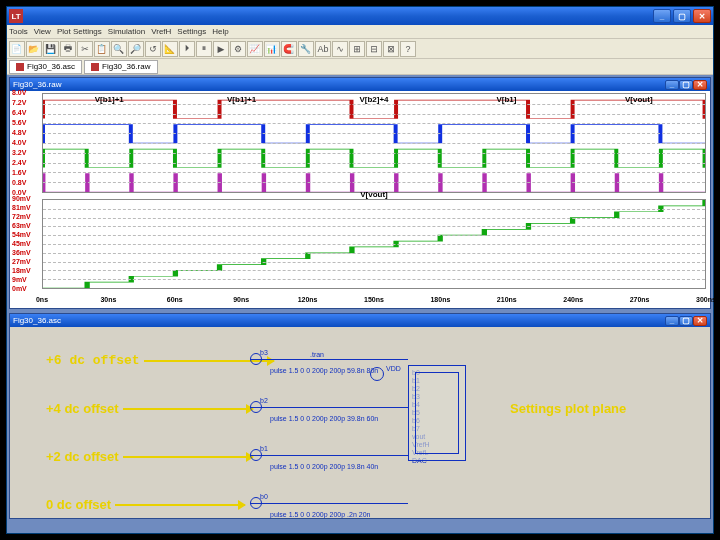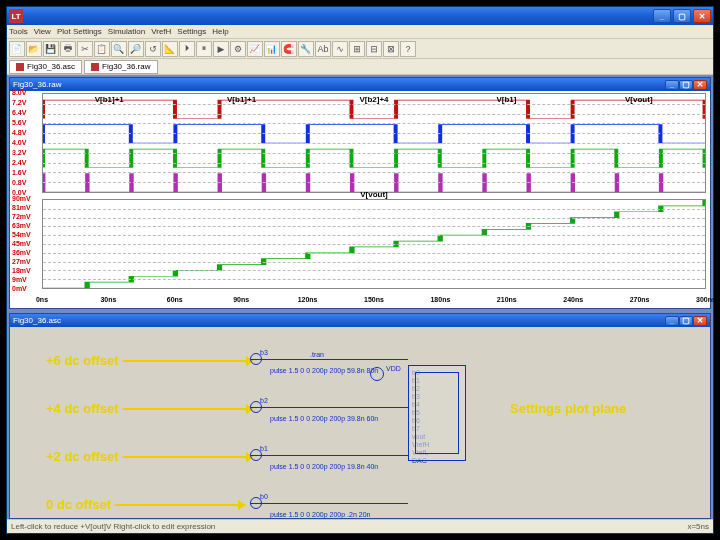--- a/index.html
+++ b/index.html
@@ -340,21 +340,21 @@
       <div class="child-title">
         <span>Fig30_36.asc</span>
         <div class="spacer"></div>
         <div class="win-btn" style="width:14px;height:10px">_</div>
         <div class="win-btn" style="width:14px;height:10px">▢</div>
         <div class="win-btn close" style="width:14px;height:10px">✕</div>
       </div>
       <div class="schem-body">
         <div class="dotgrid"></div>
         <div id="schem-overlay">
-            <div class="annotation" style="left: 36px; top: 26px;">
+            <div class="annotation" style="left: 36px; top: 26px; font-family: Liberation Mono, monospace;">
               <span>+6 dc offset</span>
               <div class="arrow" style="width: 130px;"></div>
             </div>
             <div class="annotation" style="left: 36px; top: 74px;">
               <span>+4 dc offset</span>
               <div class="arrow" style="width: 130px;"></div>
             </div>
             <div class="annotation" style="left: 36px; top: 122px;">
               <span>+2 dc offset</span>
               <div class="arrow" style="width: 130px;"></div>
@@ -396,18 +396,14 @@
             <div class="schem-text" style="left: 376px; top: 38px;">VDD</div>
             <div class="schem-text" style="left: 300px; top: 24px;">.tran</div>
           </div>
 
         <div class="chip" style="left:398px;top:38px;width:58px;height:96px">
           <div class="chip-inner" style="left:6px;top:6px;right:6px;bottom:6px"></div>
         </div>
       </div>
     </div>
 
-    <div class="statusbar">
-      <span>Left-click to reduce +V[out]V  Right-click to edit expression</span>
-      <span>x=5ns</span>
-    </div>
   </div>
 </div>
 
 </body></html>

